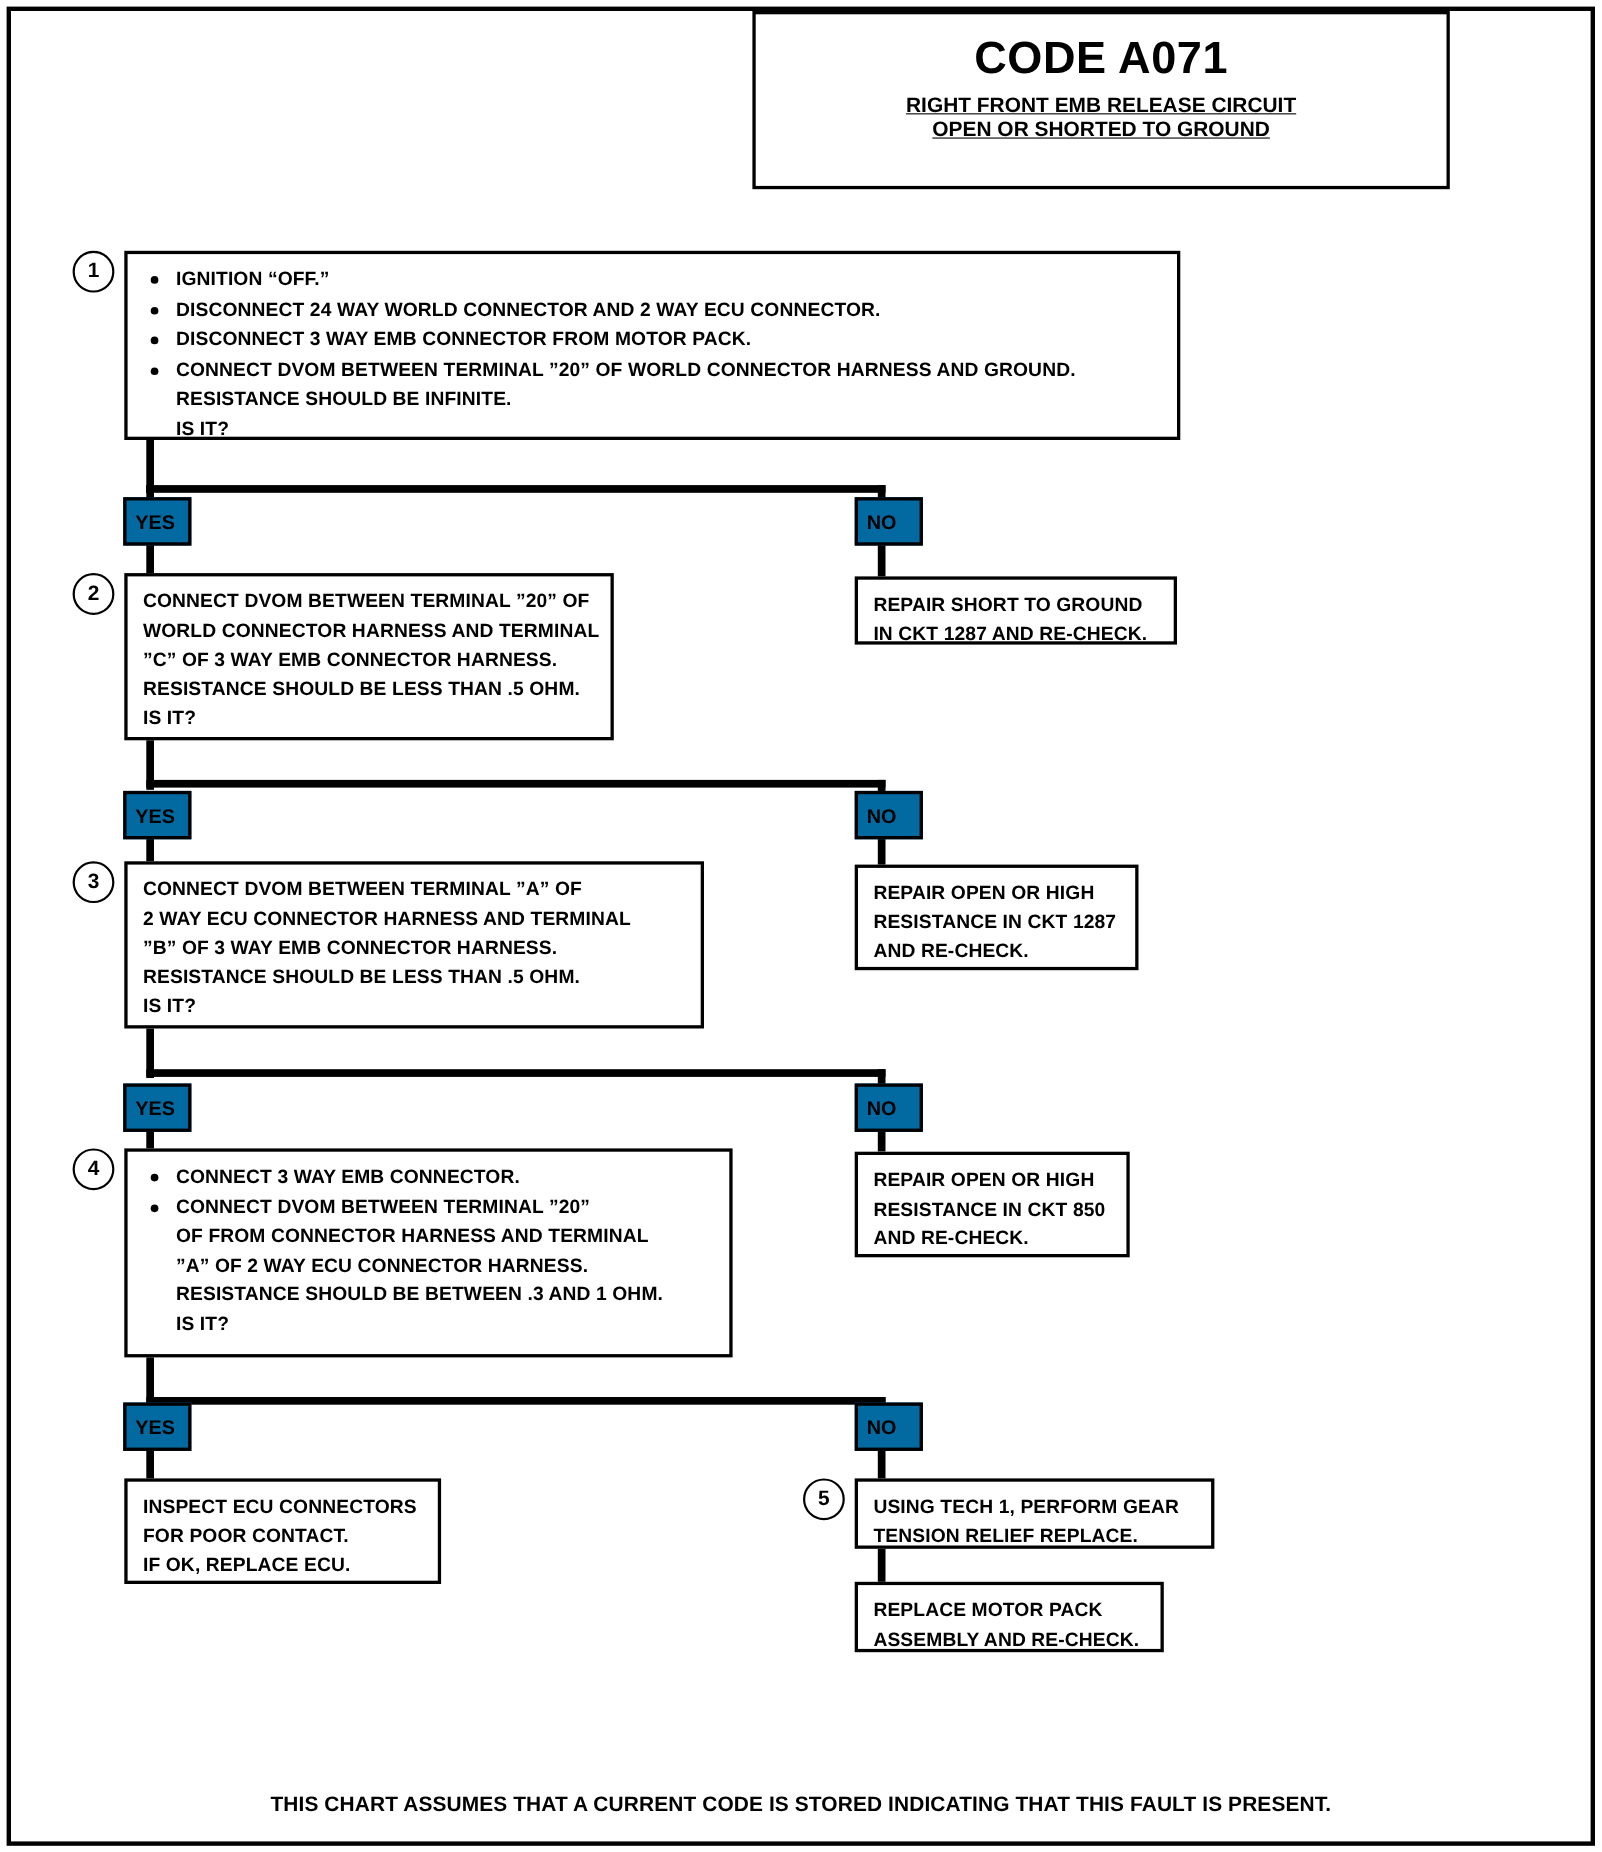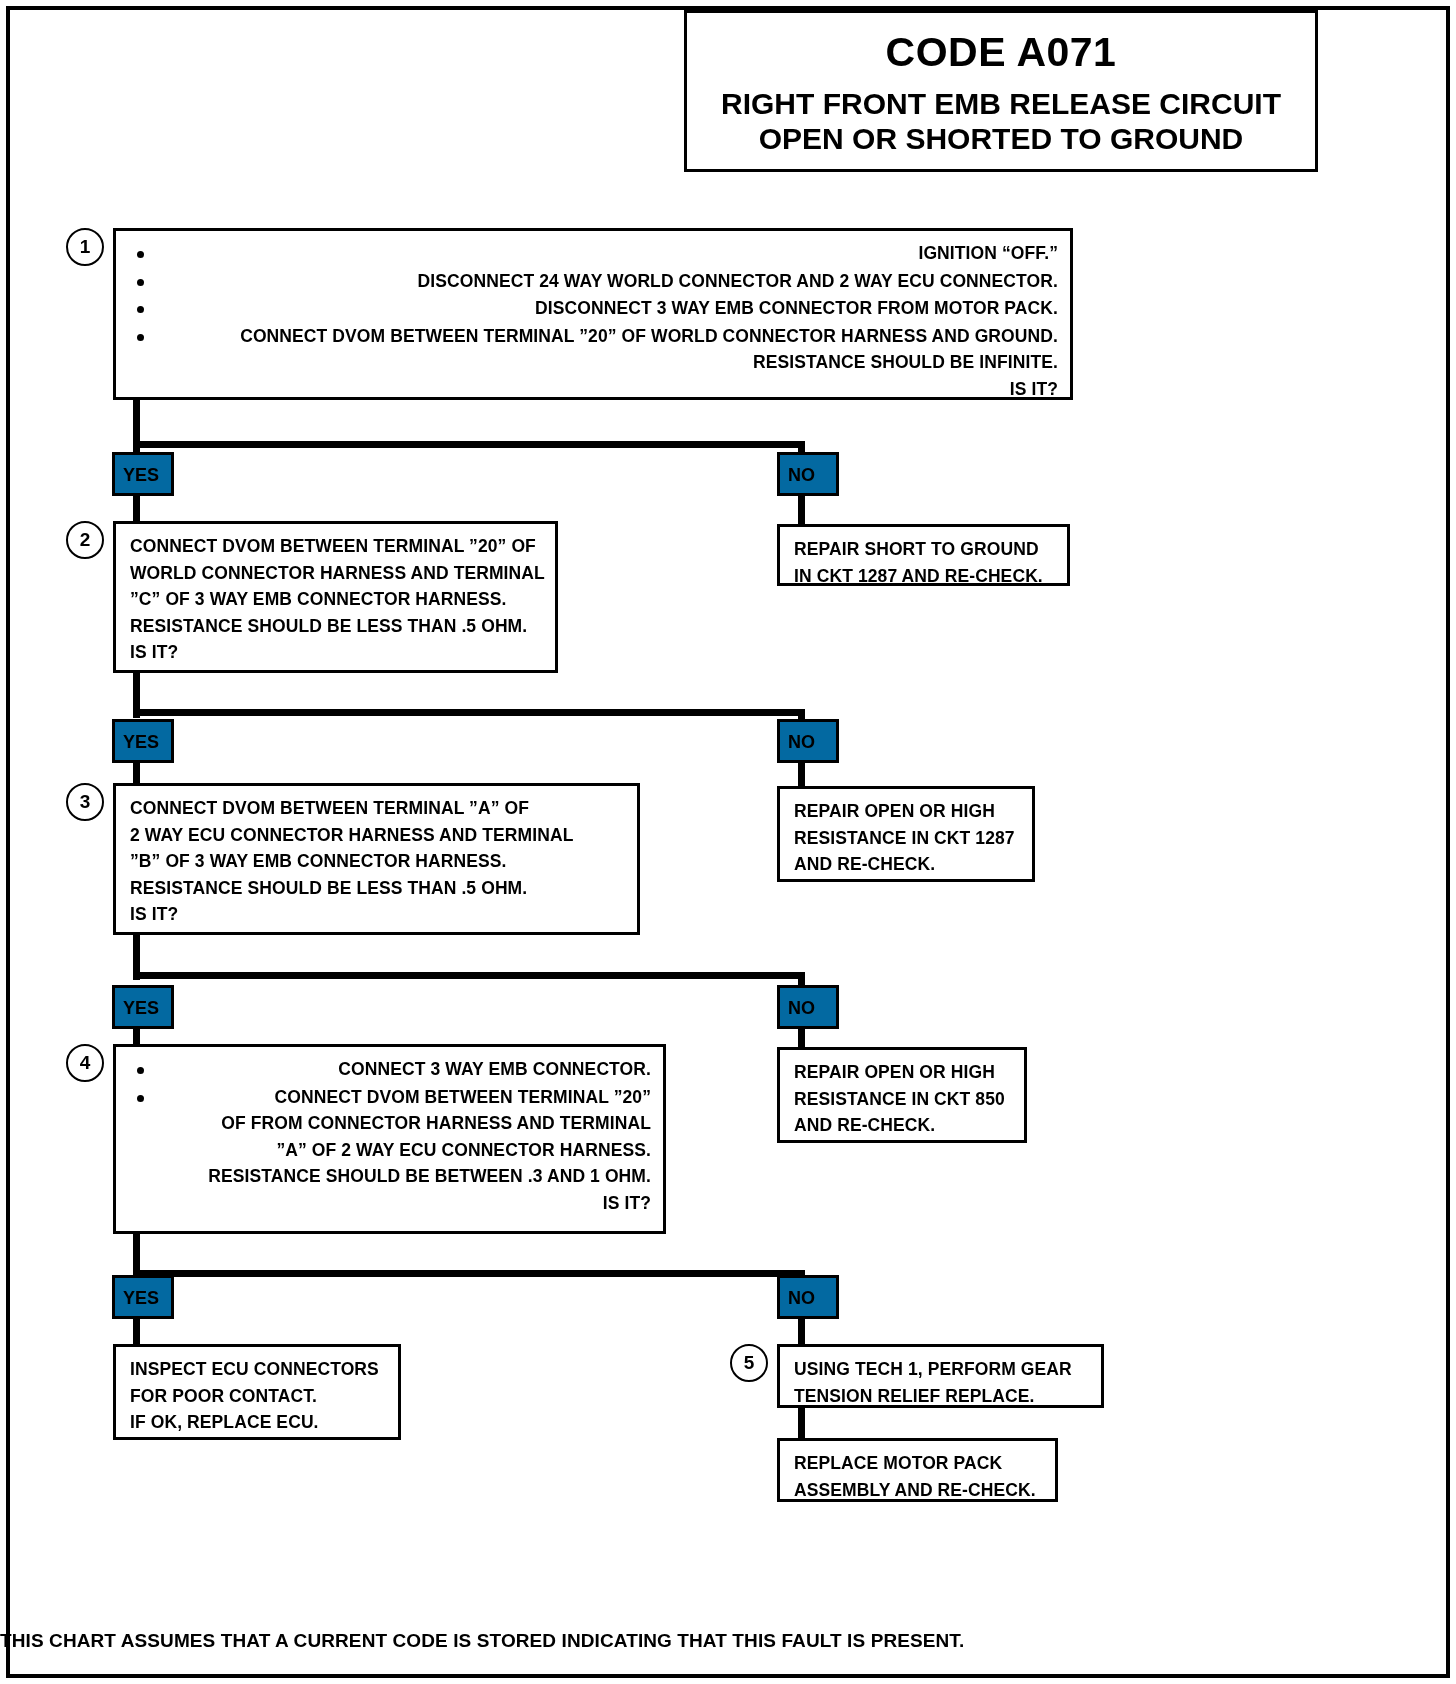--- a/index.html
+++ b/index.html
@@ -37,24 +37,25 @@
     padding-top: 18px;
   }
   .code-title {
     font-size: 41px;
     font-weight: bold;
     letter-spacing: 0.5px;
     line-height: 1.05;
   }
   .subtitle {
     margin-top: 12px;
-    font-size: 30px;
+    font-size: 19px;
     font-weight: bold;
     line-height: 1.18;
     letter-spacing: 0px;
+    text-decoration: underline;
   }
 
   
   .box {
     position: absolute;
     background: #fff;
     border: 3px solid #000;
     font-size: 17.5px;
     font-weight: bold;
     letter-spacing: 0.1px;
@@ -62,21 +63,20 @@
     padding: 9px 12px 8px 14px;
   }
   .box ul {
     margin: 0; padding: 0;
     list-style: none;
   }
   .box ul li {
     position: relative;
     padding-left: 30px;
     margin: 0 0 1px 0;
-    text-align: right;
   }
   .box ul li::before {
     content: "";
     position: absolute;
     left: 7px; top: 11px;
     width: 7px; height: 7px;
     background: #000;
     border-radius: 50%;
   }
   .line { display: block; white-space: nowrap; }
@@ -117,20 +117,21 @@
     position: absolute;
     height: 7px;
     background: #000;
   }
 
   
   .footer-note {
     position: absolute;
     left: 0; top: 1630px;
     width: 1456px;
+    text-align: center;
     font-size: 19px;
     font-weight: bold;
     letter-spacing: 0.1px;
   }
 </style>
 </head>
 <body>
 
 <div id="page">
 

